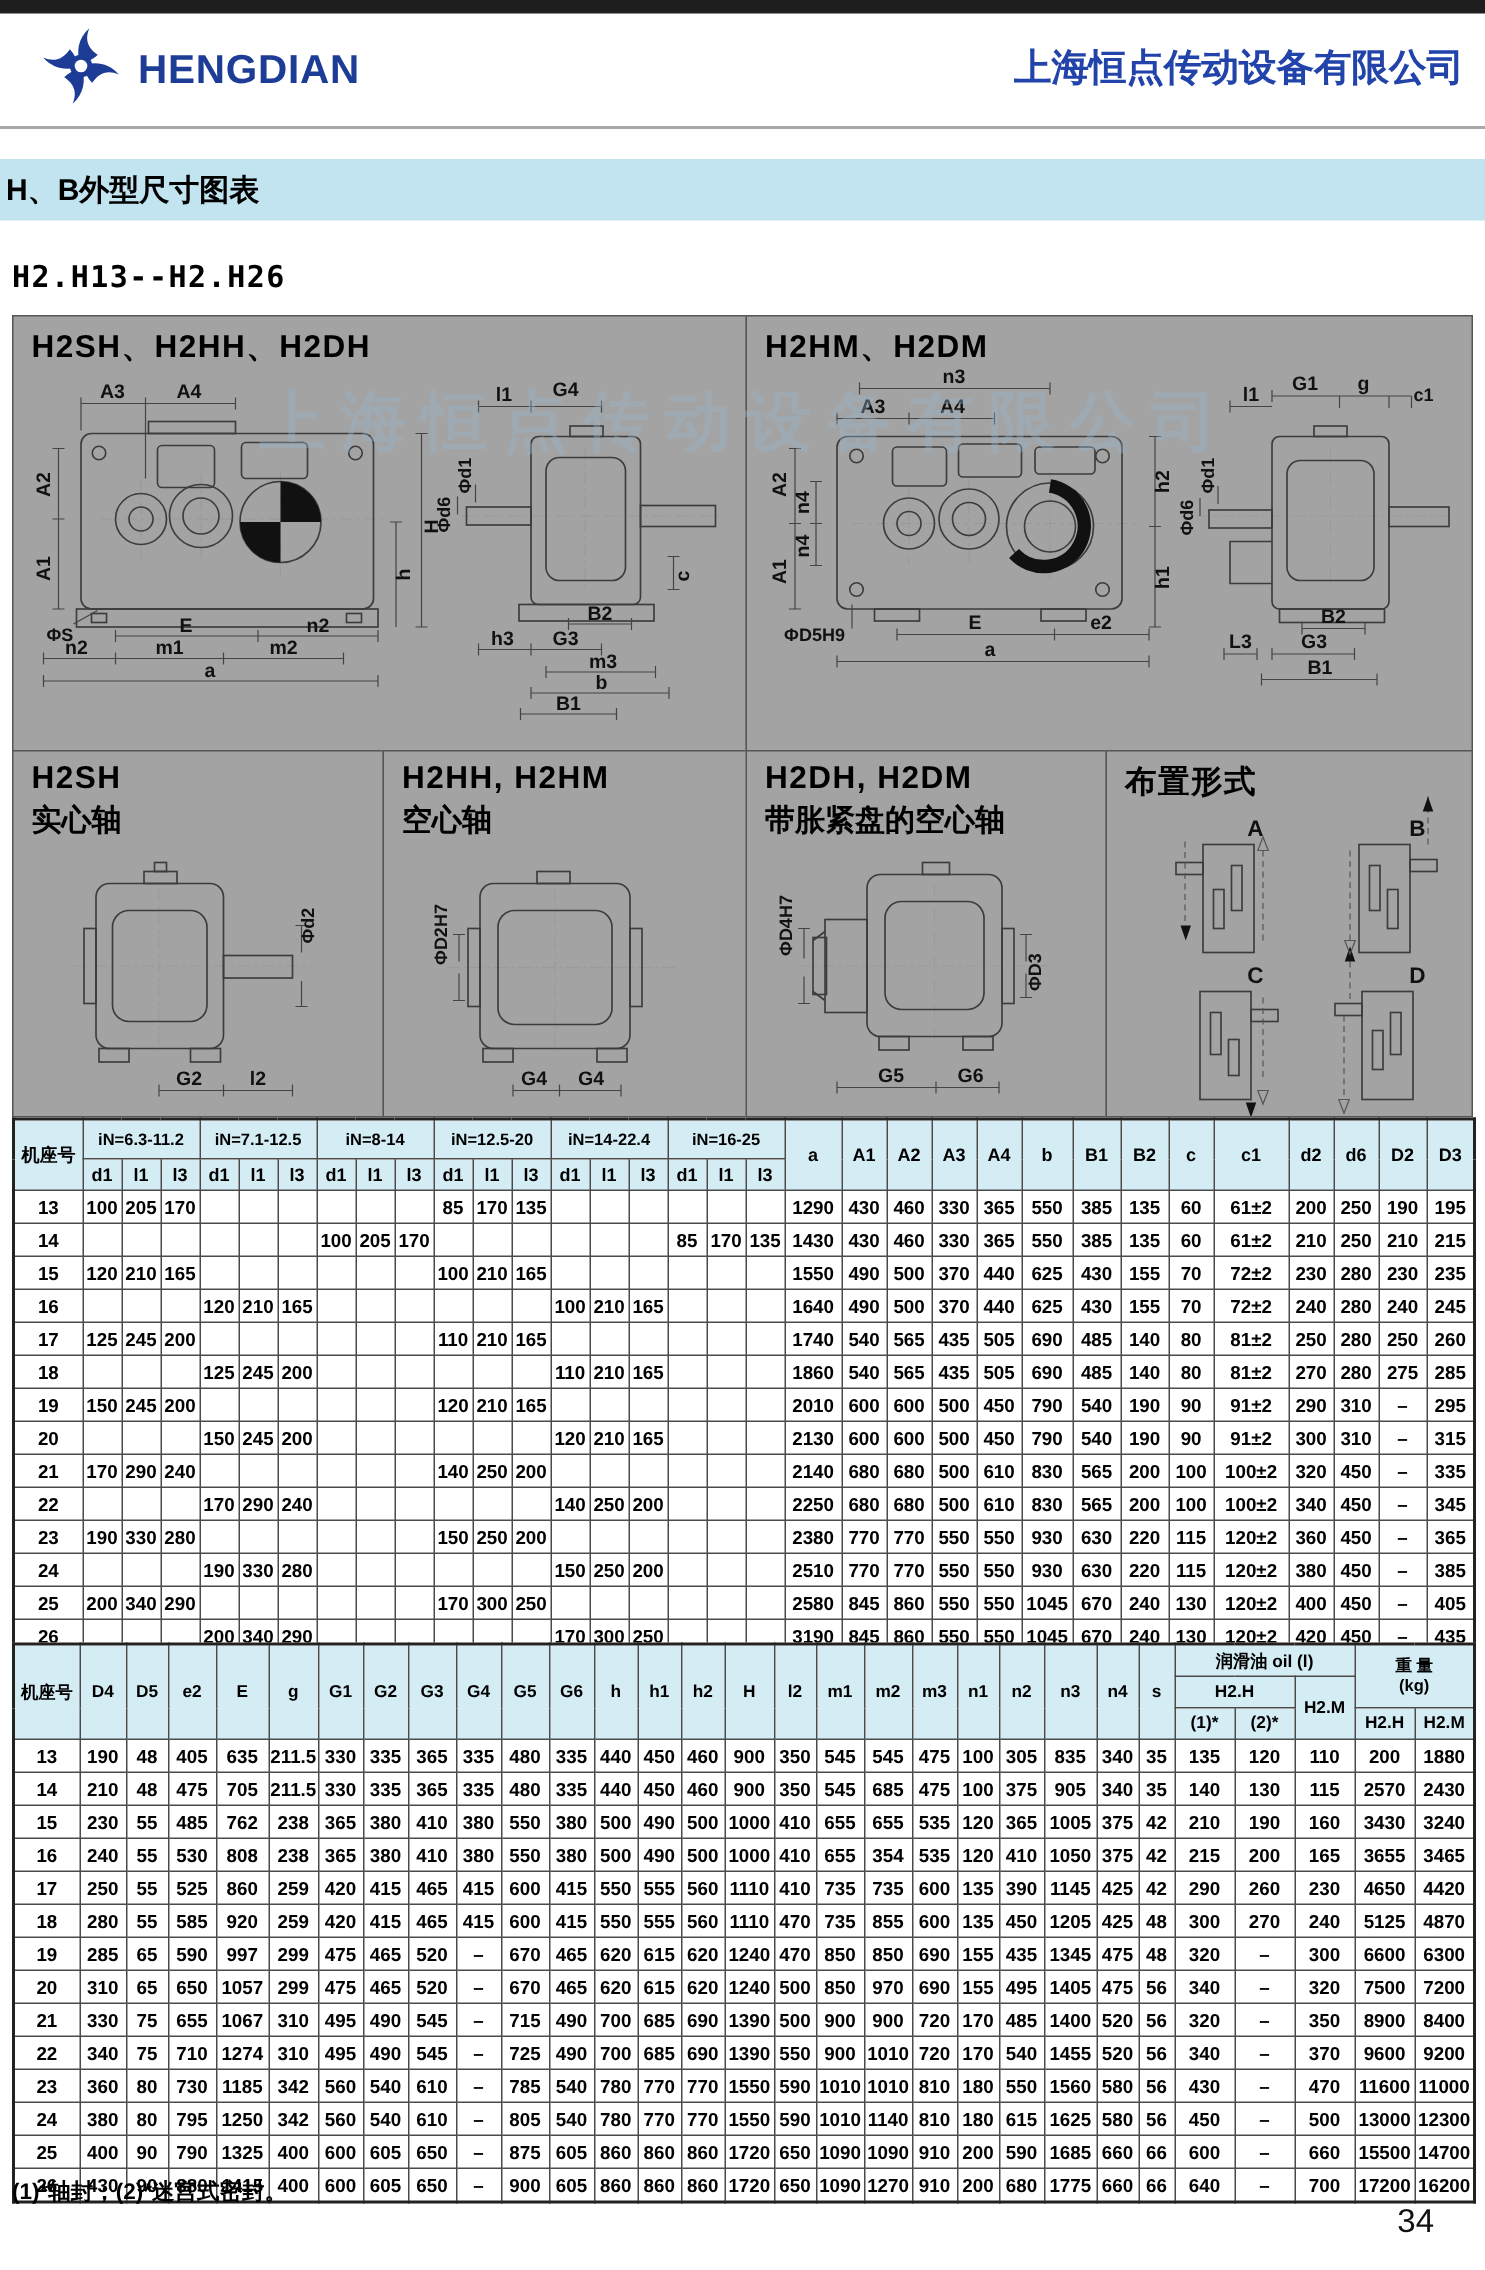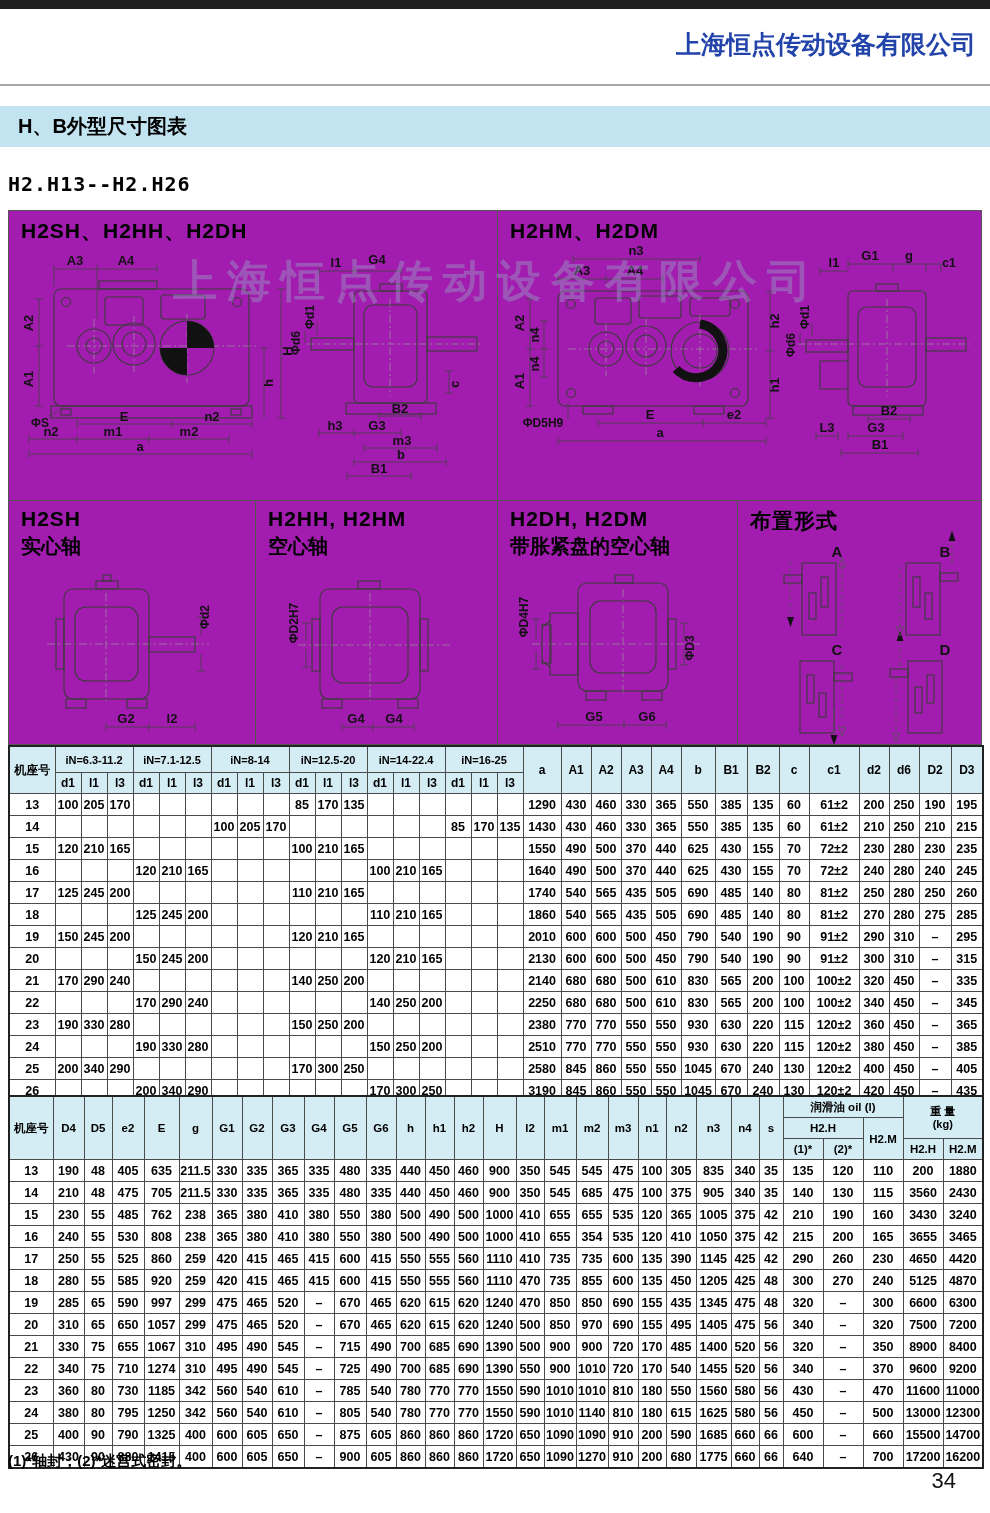--- a/index.html
+++ b/index.html
@@ -6,27 +6,27 @@
   .page{position:relative;width:990px;height:1513px;background:#fff;
         font-family:"Liberation Sans",sans-serif;overflow:hidden}
   .abs{position:absolute}
 
   #topStrip{left:0;top:0;width:990px;height:9px;background:#1e1e1e}
   #logoWrap{left:26px;top:16px;display:flex;align-items:center;gap:10px}
   #brand{font-size:27px;font-weight:bold;color:#1d3c96;letter-spacing:.5px}
   #company{right:14px;top:28px;font-size:25px;font-weight:bold;color:#2244aa}
   #divider{left:0;top:84px;width:990px;height:2px;background:#a8a8a8}
   #titleBar{left:0;top:106px;width:990px;height:41px;background:#c2e4f0;
-            display:flex;align-items:center;padding-left:18px;box-sizing:border-box;
+            display:flex;align-items:center;padding-left:4px;box-sizing:border-box;
             font-size:20px;font-weight:bold;color:#000}
   #modelRange{left:8px;top:172px;font-size:20px;font-weight:bold;
               font-family:"DejaVu Sans Mono",monospace;letter-spacing:1px}
 
   #diagrams{left:8px;top:210px;width:974px;height:535px}
-  .panel{position:absolute;border:1px solid #555;box-sizing:border-box;background:#a21caf}
+  .panel{position:absolute;border:1px solid #555;box-sizing:border-box;background:#a3a3a3}
   #pTL{left:0;top:0;width:490px;height:291px}
   #pTR{left:489px;top:0;width:485px;height:291px}
   #pML{left:0;top:290px;width:248px;height:245px}
   #pMM{left:247px;top:290px;width:279px;height:245px}
   #pMR{left:489px;top:290px;width:241px;height:245px}
   #pAR{left:729px;top:290px;width:245px;height:245px}
   .ptitle{position:absolute;left:12px;top:6px;font-size:21px;font-weight:bold;letter-spacing:1px;z-index:3}
   .ptitle2{position:absolute;left:12px;top:32px;font-size:20px;font-weight:bold;z-index:3}
   .panel svg{position:absolute;left:0;top:0;z-index:2}
   #watermark{left:165px;top:42px;font-size:44px;font-weight:bold;letter-spacing:10px;
@@ -57,20 +57,35 @@
   #footnote{left:8px;top:1452px;font-size:15px;font-weight:bold;color:#000}
   #pageNum{right:34px;top:1468px;font-size:22px;color:#111}
 </style>
 </head>
 <body>
 
 <div class="page">
 
   <div class="abs" id="topStrip"></div>
 
+  <div class="abs" id="logoWrap">
+    <span>
+      <svg width="56" height="56" viewBox="-30 -30 60 60">
+        <g fill="#1d3c96">
+          <path d="M0,0 C-4,-10 -2,-20 6,-27 C2,-18 6,-12 12,-8 C8,-4 3,-3 0,0 Z"></path>
+          <path d="M0,0 C10,-4 20,-2 27,6 C18,2 12,6 8,12 C4,8 3,3 0,0 Z"></path>
+          <path d="M0,0 C4,10 2,20 -6,27 C-2,18 -6,12 -12,8 C-8,4 -3,3 0,0 Z"></path>
+          <path d="M0,0 C-10,4 -20,2 -27,-6 C-18,-2 -12,-6 -8,-12 C-4,-8 -3,-3 0,0 Z"></path>
+        </g>
+        <circle cx="0" cy="0" r="8" fill="#1d3c96"></circle>
+        <circle cx="0" cy="0" r="4.5" fill="#ffffff"></circle>
+      </svg>
+    </span>
+    <span id="brand">HENGDIAN</span>
+  </div>
 
   <div class="abs" id="company">上海恒点传动设备有限公司</div>
   <div class="abs" id="divider"></div>
   <div class="abs" id="titleBar">
     <span>H、B外型尺寸图表</span>
   </div>
   <div class="abs" id="modelRange">H2.H13--H2.H26</div>
 
   <div class="abs" id="diagrams">
     <div class="abs" id="watermark">上海恒点传动设备有限公司</div>
@@ -1048,21 +1063,21 @@
           <td>685</td>
           <td>475</td>
           <td>100</td>
           <td>375</td>
           <td>905</td>
           <td>340</td>
           <td>35</td>
           <td>140</td>
           <td>130</td>
           <td>115</td>
-          <td>3560</td>
+          <td>2570</td>
           <td>2430</td>
         </tr>
         <tr>
           <td>15</td>
           <td>230</td>
           <td>55</td>
           <td>485</td>
           <td>762</td>
           <td>238</td>
           <td>365</td>

